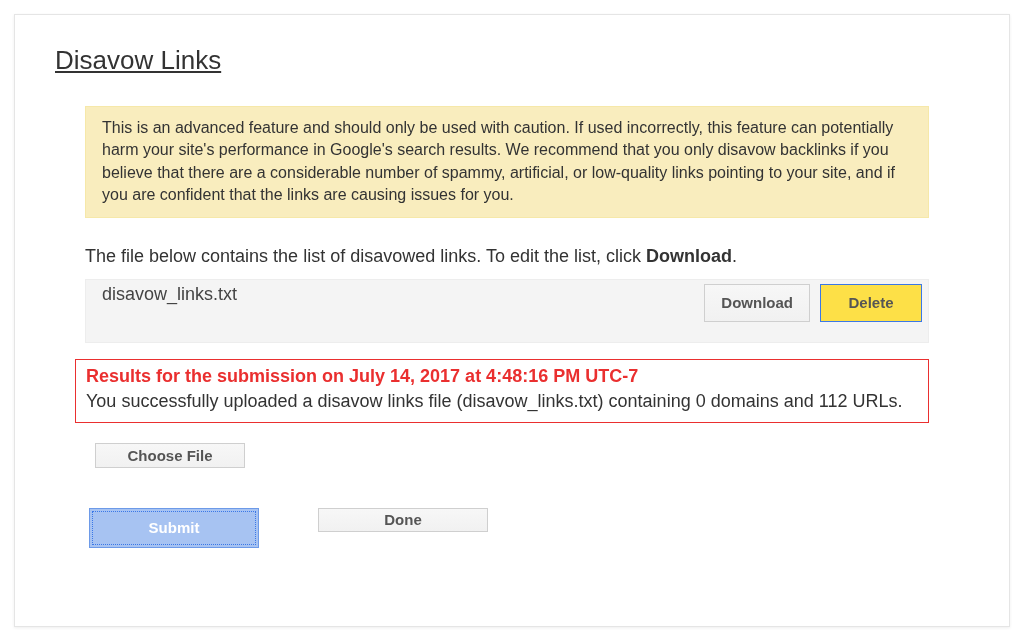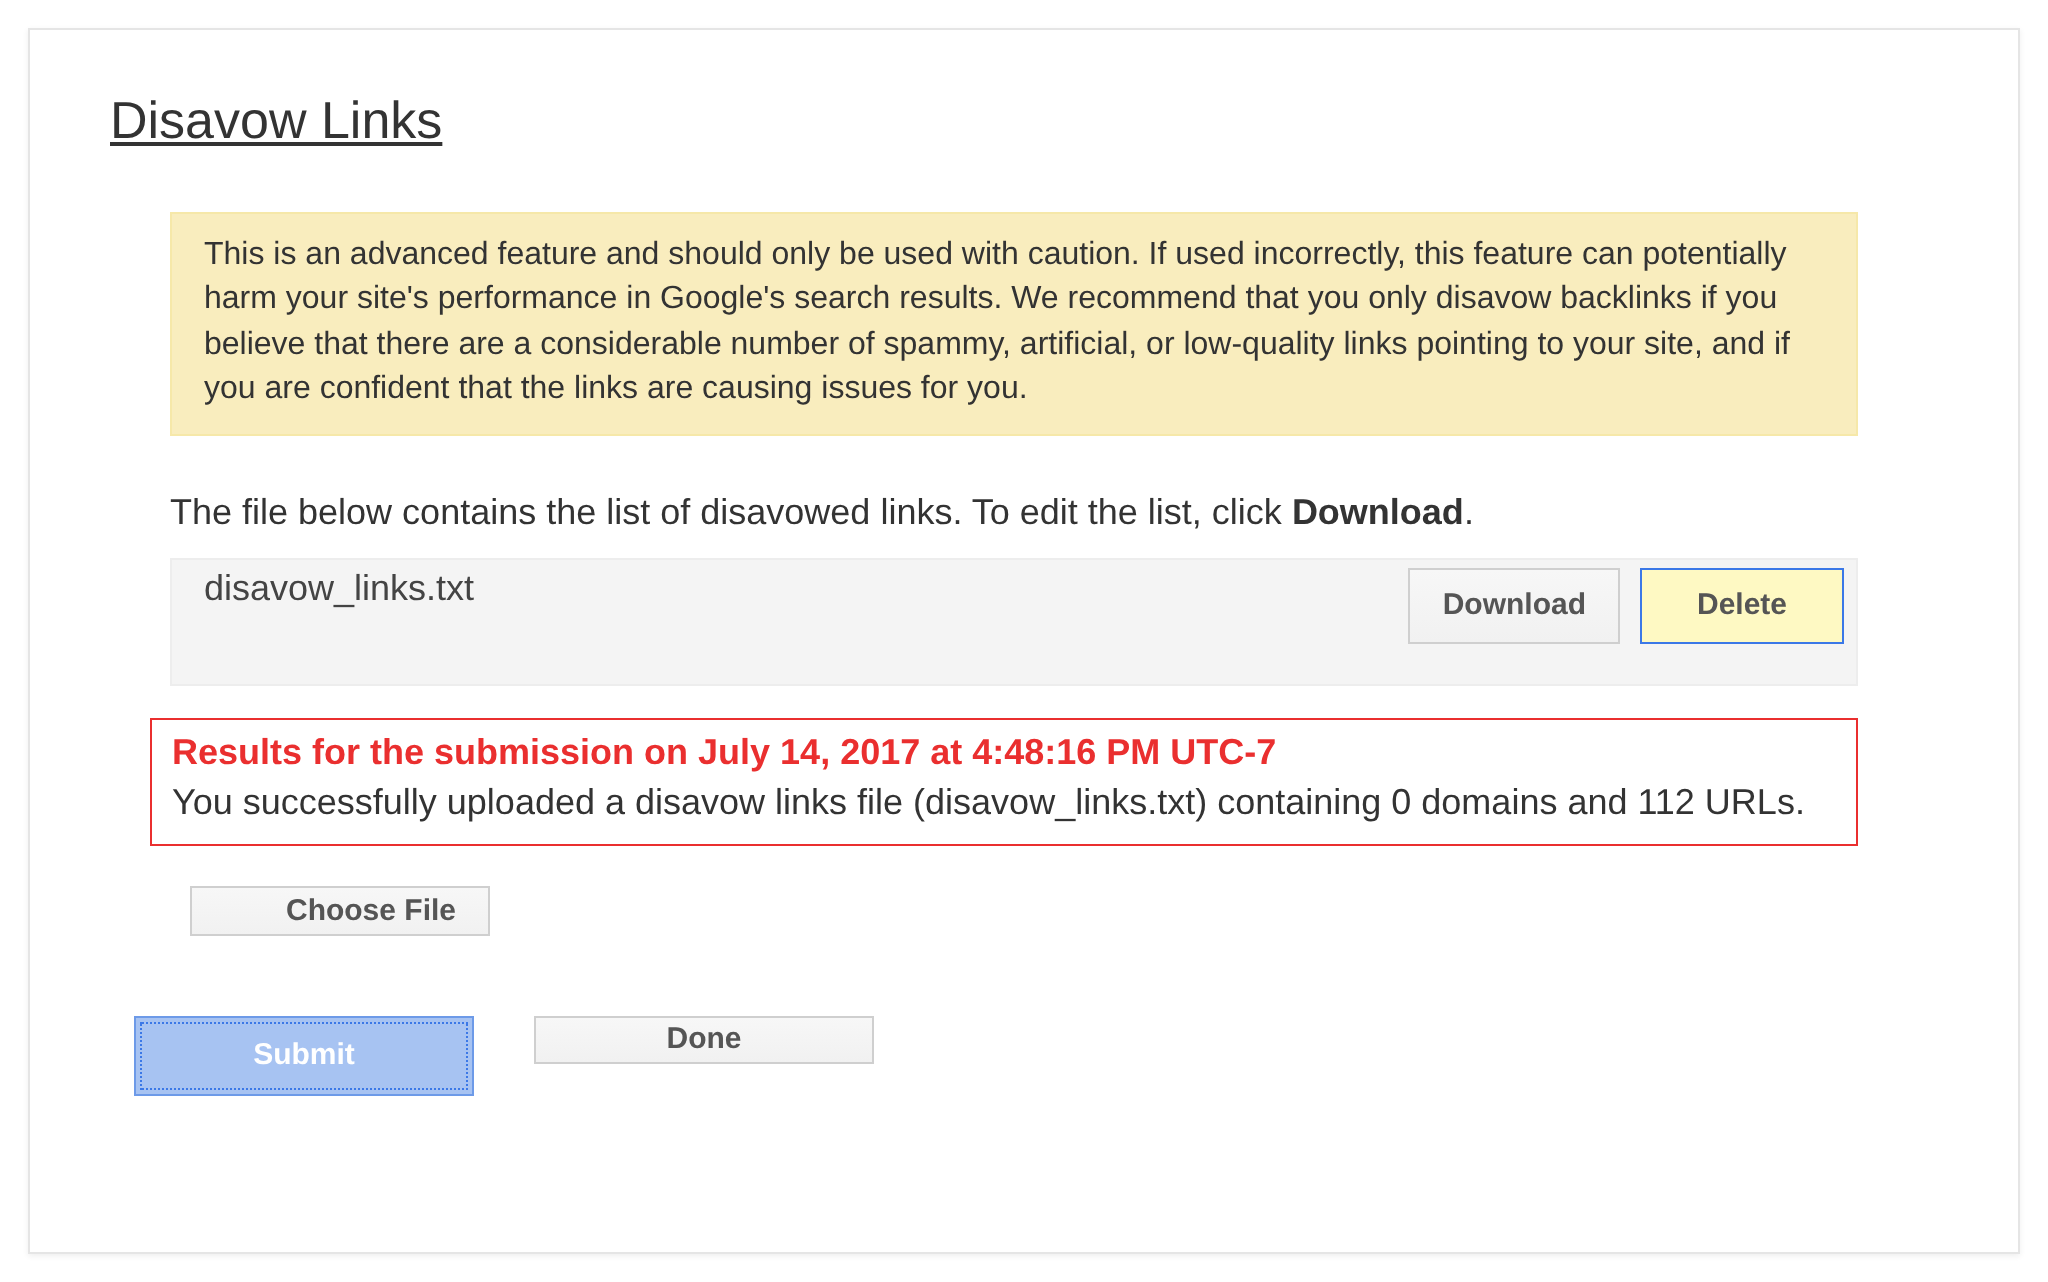--- a/index.html
+++ b/index.html
@@ -63,21 +63,21 @@
     background: linear-gradient(#f7f7f7, #f1f1f1);
     border: 1px solid #cfcfcf;
     padding: 0 16px;
     height: 38px;
     cursor: pointer;
     margin-left: 10px;
     min-width: 102px;
   }
   .btn-delete {
     border: 1px solid #3b78e7;
-    background: #fef9c3;
+    background: #fde047;
   }
   .result-box {
     border: 1px solid #ea2f2f;
     margin: 0 30px 20px 20px;
     padding: 6px 10px 10px 10px;
   }
   .result-header {
     color: #ea2f2f;
     font-weight: 700;
     font-size: 18px;
@@ -86,26 +86,25 @@
   .result-body {
     color: #333;
     font-size: 18px;
   }
   .choose-row {
     margin: 0 30px 40px 30px;
   }
   .btn-choose {
     min-width: 150px;
     height: 25px;
-    text-align: right;
   }
   .bottom-row {
-    margin: 0 12px;
+    margin: 0 34px;
     display: flex;
-    gap: 20px;
+    gap: 49px;
   }
   .btn-submit {
     background: #a7c3f2;
     border: 1px solid #6d9ae8;
     color: #fff;
     min-width: 170px;
     height: 40px;
     font-weight: 700;
     font-size: 15px;
     cursor: pointer;

